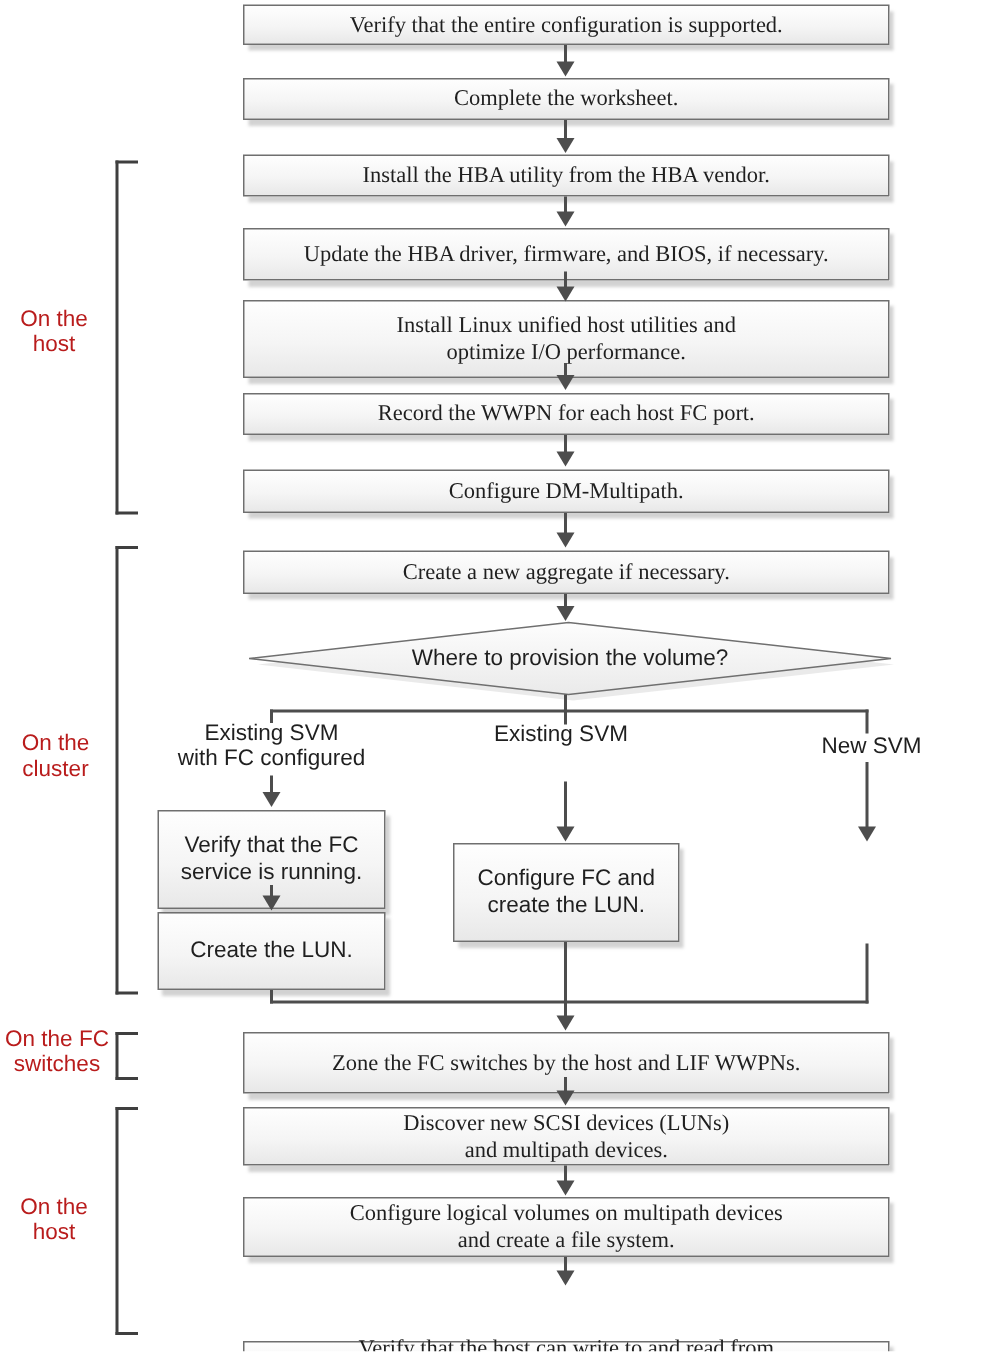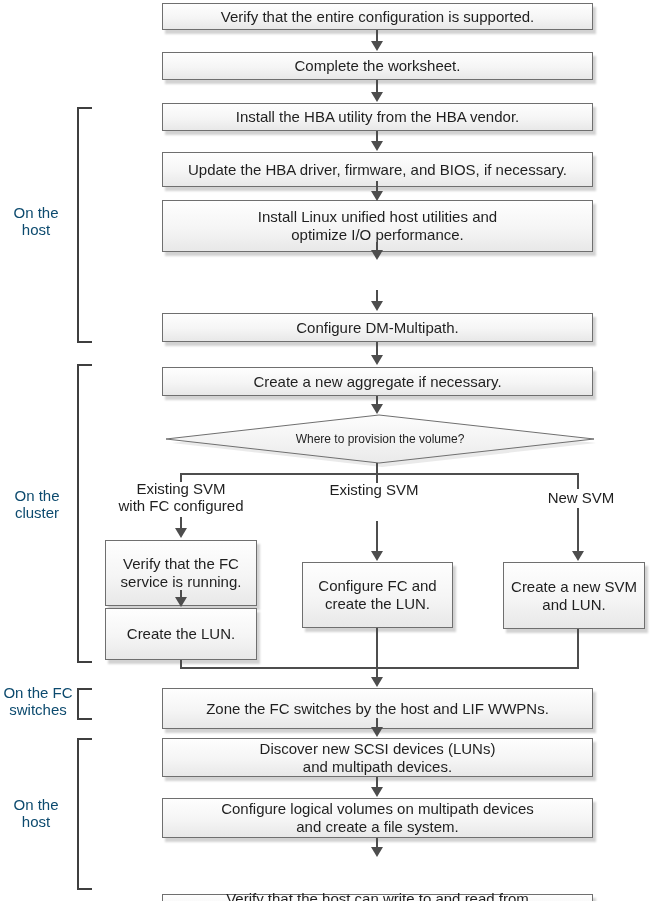--- a/index.html
+++ b/index.html
@@ -9,32 +9,32 @@
   }
   .box{
     position:absolute;box-sizing:border-box;
     border:1px solid #6f6f6f;
     background:linear-gradient(180deg,#fefefe 0%,#f5f5f5 55%,#e8e8e8 100%);
     box-shadow:3px 4px 2px rgba(125,125,125,0.35);
     display:flex;flex-direction:column;justify-content:center;align-items:center;
     text-align:center;font-size:15px;line-height:18px;color:#1f1f1f;
     padding:1px 6px;
   }
-  .main{left:162px;width:431px;}
+  .main{left:162px;width:431px;font-family:Liberation Serif, serif;}
   .vline{position:absolute;width:2px;background:#4d4d4d;}
   .hline{position:absolute;height:2px;background:#4d4d4d;}
   .ahead{position:absolute;width:0;height:0;
     border-left:6px solid transparent;border-right:6px solid transparent;
     border-top:10px solid #4d4d4d;}
   .bracket{position:absolute;left:77px;width:15px;box-sizing:border-box;
     border:2px solid #3f3f3f;border-right:none;}
-  .slabel{position:absolute;text-align:center;font-size:15px;line-height:17px;color:#0c4a6e;}
+  .slabel{position:absolute;text-align:center;font-size:15px;line-height:17px;color:#b91c1c;}
   .slabel span,.blabel span{display:block;}
   .blabel{position:absolute;text-align:center;font-size:15px;line-height:17px;color:#1f1f1f;}
-  .dtext{position:absolute;text-align:center;font-size:12px;line-height:18px;color:#1f1f1f;}
+  .dtext{position:absolute;text-align:center;font-size:15px;line-height:18px;color:#1f1f1f;}
   svg{position:absolute;}
 </style>
 </head>
 <body>
 
 <div id="canvas">
 
   <div class="box main" style="top:3px;height:27px">
     <span>Verify that the entire configuration is supported.</span>
   </div>
@@ -43,20 +43,23 @@
   </div>
   <div class="box main" style="top:52px;height:28px">
     <span>Complete the worksheet.</span>
   </div>
   <div class="box main" style="top:152px;height:35px">
     <span>Update the HBA driver, firmware, and BIOS, if necessary.</span>
   </div>
   <div class="box main" style="top:200px;height:52px">
     <span>Install Linux unified host utilities and</span>
     <span>optimize I/O performance.</span>
+  </div>
+  <div class="box main" style="top:262px;height:28px">
+    <span>Record the WWPN for each host FC port.</span>
   </div>
   <div class="box main" style="top:313px;height:29px">
     <span>Configure DM-Multipath.</span>
   </div>
   <div class="box main" style="top:367px;height:29px">
     <span>Create a new aggregate if necessary.</span>
   </div>
 
   <svg style="left:166px;top:414px" width="431" height="54">
     <defs>
@@ -84,24 +87,20 @@
   <div class="box" style="left:105px;top:540px;width:152px;height:66px">
     <span>Verify that the FC</span>
     <span>service is running.</span>
   </div>
   <div class="box" style="left:105px;top:608px;width:152px;height:52px">
     <span>Create the LUN.</span>
   </div>
   <div class="box" style="left:302px;top:562px;width:151px;height:66px">
     <span>Configure FC and</span>
     <span>create the LUN.</span>
-  </div>
-  <div class="box" style="left:503px;top:562px;width:142px;height:67px">
-    <span>Create a new SVM</span>
-    <span>and LUN.</span>
   </div>
 
   <div class="box main" style="top:688px;height:41px">
     <span>Zone the FC switches by the host and LIF WWPNs.</span>
   </div>
   <div class="box main" style="top:738px;height:39px">
     <span>Discover new SCSI devices (LUNs)</span>
     <span>and multipath devices.</span>
   </div>
   <div class="box main" style="top:798px;height:40px">

